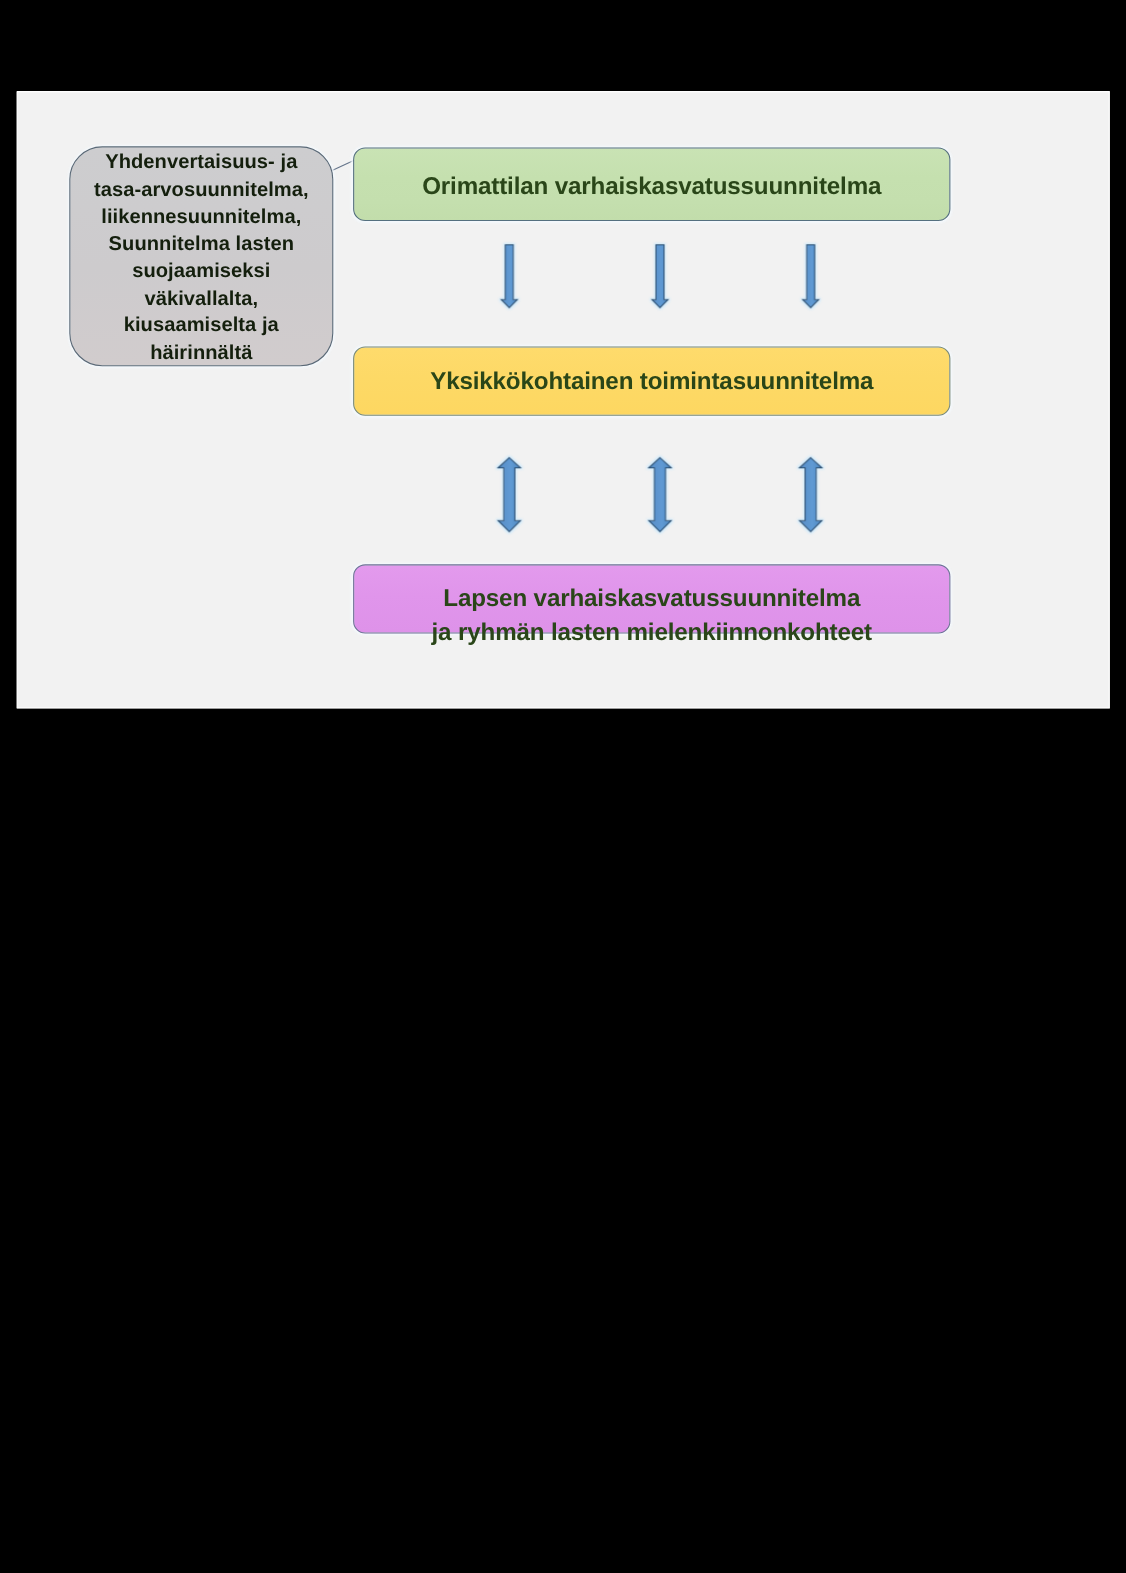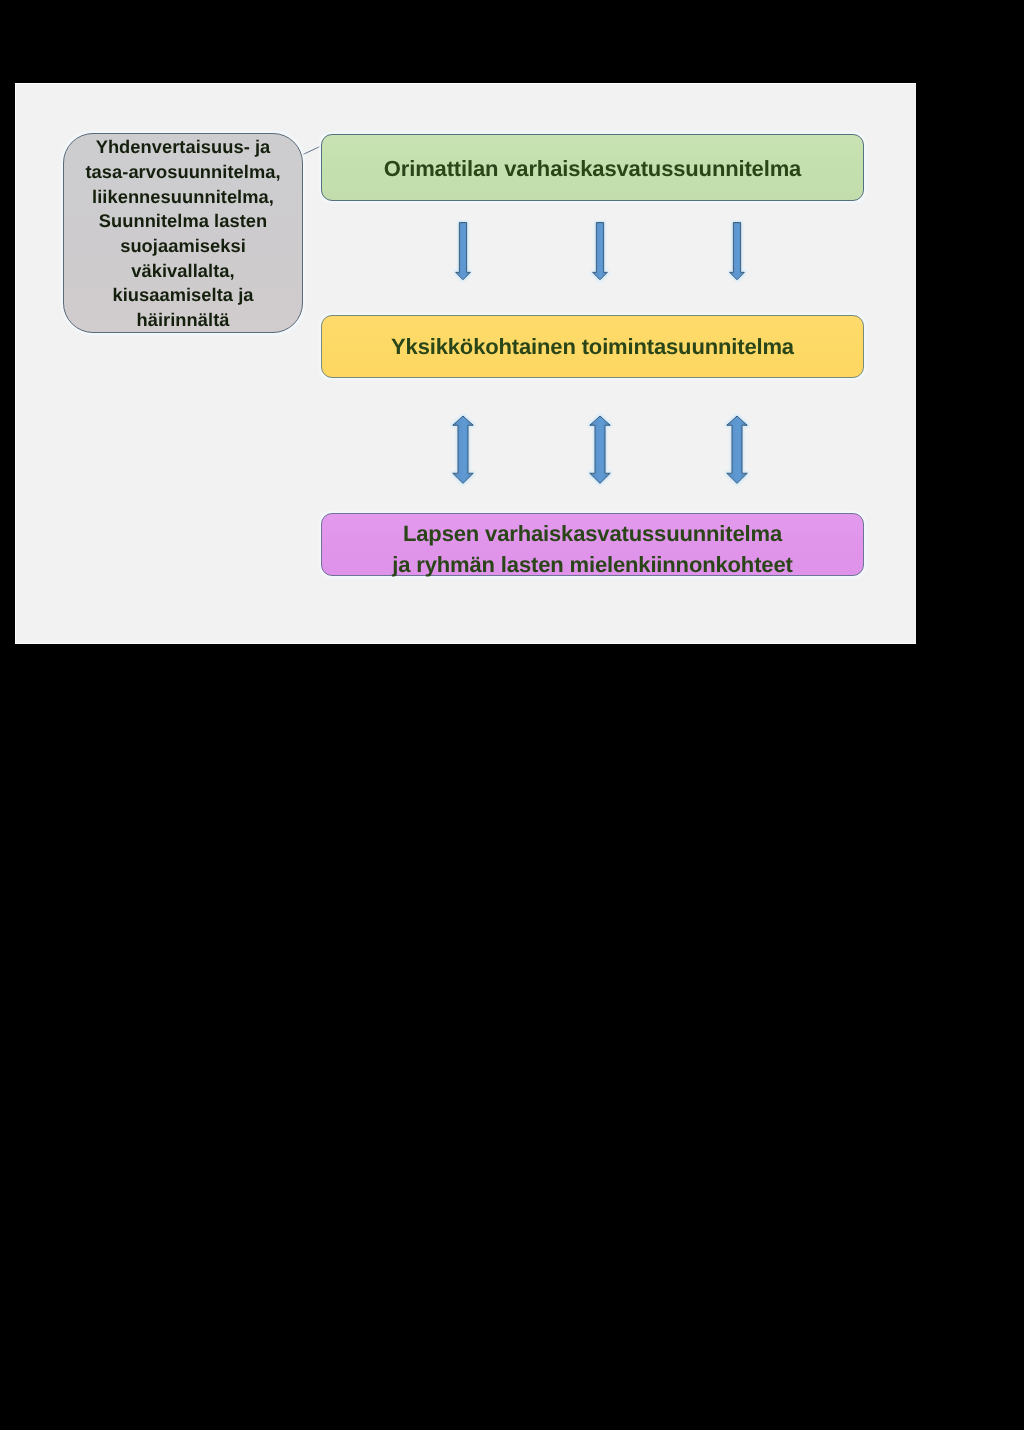--- a/index.html
+++ b/index.html
@@ -2,21 +2,21 @@
 <html style="--arrow-border: #2b4f72; --arrow-fill: #5b92cb;"><head>
 <meta charset="utf-8">
 <title>Diagram</title>
 <style>
   html,body{margin:0;padding:0;background:#000;}
   body{width:1024px;height:1430px;overflow:hidden;
        font-family:"Liberation Sans",sans-serif;
        -webkit-font-smoothing:antialiased;
        text-rendering:geometricPrecision;}
   #root{position:relative;width:1024px;height:1430px;background:#000;overflow:hidden;}
-  #slide{position:absolute;left:15px;top:83px;width:901px;height:561px;
+  #slide{position:absolute;left:15px;top:83px;width:994px;height:561px;
          background:#f2f2f2;overflow:hidden;}
   #slide-frame{position:absolute;left:0;top:0;width:994px;height:561px;
          box-sizing:border-box;border:1.4px solid #ffffff;pointer-events:none;}
 
   .node{position:absolute;box-sizing:border-box;display:flex;align-items:center;
         justify-content:center;text-align:center;}
   .node .lbl{display:block;width:100%;
         
         -webkit-font-smoothing:antialiased;
         will-change:opacity;opacity:0.999;}
@@ -38,21 +38,21 @@
              background:linear-gradient(180deg,#fedb6c 0%,#fdd966 45%,#fdd761 100%);
              border:1.7px solid #788a79;border-radius:11px;
              box-shadow:0 0 2.2px 1.1px rgba(243,249,253,0.95);}
   #box-purple{left:306px;top:430px;width:543px;height:63px;
              background:linear-gradient(180deg,#e39aed 0%,#e095eb 45%,#de92e9 100%);
              border:1.7px solid #6e7397;border-radius:11px;
              box-shadow:0 0 2.2px 1.1px rgba(243,249,253,0.95);}
   #box-green .lbl,#box-yellow .lbl,#box-purple .lbl{font-size:22px;font-weight:bold;
              line-height:31px;color:#2a4619;letter-spacing:-0.15px;}
   #box-green .lbl{position:relative;top:0.5px;}
-  #box-purple .lbl{position:relative;top:4px;}
+  #box-purple .lbl{position:relative;top:14px;}
 
   svg.layer{position:absolute;left:0;top:0;pointer-events:none;}
   .arw{fill:url(#agrad);stroke:var(--arrow-border,#2b4f72);stroke-width:1;stroke-linejoin:miter;}
 </style>
 </head>
 <body>
 
 <div id="root">
   <div id="slide">
 

